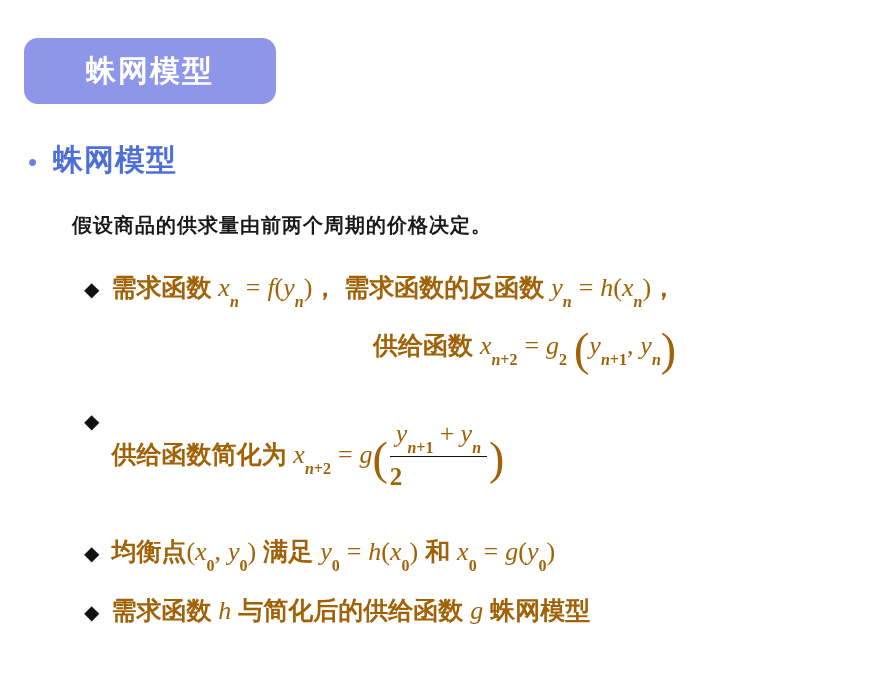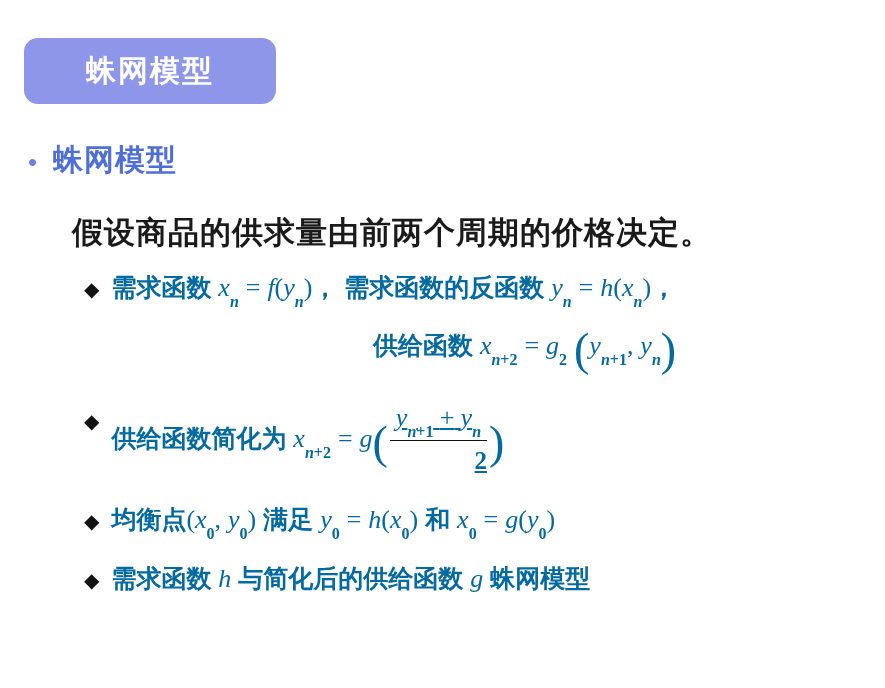--- a/index.html
+++ b/index.html
@@ -58,21 +58,21 @@
     color: #4f6fd8;
     font-size: 30px;
     font-weight: bold;
     letter-spacing: 1px;
   }
   
   .lead {
     position: absolute;
     left: 72px;
     top: 212px;
-    font-size: 31px;
+    font-size: 20px;
     font-weight: bold;
     color: #1a1a1a;
     letter-spacing: 1px;
   }
   
   .dlist {
     position: absolute;
     left: 84px;
     top: 268px;
     width: 780px;
@@ -86,21 +86,21 @@
     font-size: 20px;
     color: #111111;
     line-height: 1.45;
     margin-right: 12px;
     flex: 0 0 auto;
     padding-top: 7px;
   }
   .dbody {
     font-size: 25px;
     font-weight: bold;
-    color: #0369a1;
+    color: #a16207;
     line-height: 1.5;
   }
   .dbody .cn { font-weight: bold; }
   
   .m {
     font-family: "Liberation Serif", serif;
     font-style: italic;
     font-weight: normal;
     font-size: 26px;
   }
@@ -131,25 +131,24 @@
     font-style: normal;
     font-size: 46px;
     font-weight: normal;
     vertical-align: middle;
     position: relative;
     top: 2px;
   }
   .frac {
     display: inline-block;
     vertical-align: middle;
-    text-align: right;
+    text-align: left;
     position: relative;
     top: -2px;
-    margin: 0 2px;
-    text-decoration: underline;
+    margin: 16px 2px;
   }
   .frac .num {
     display: block;
     border-bottom: 1.5px solid #111;
     padding: 0 6px 1px 6px;
     font-family: "Liberation Serif", serif;
     font-style: italic;
     font-size: 25px;
   }
   .frac .den {

